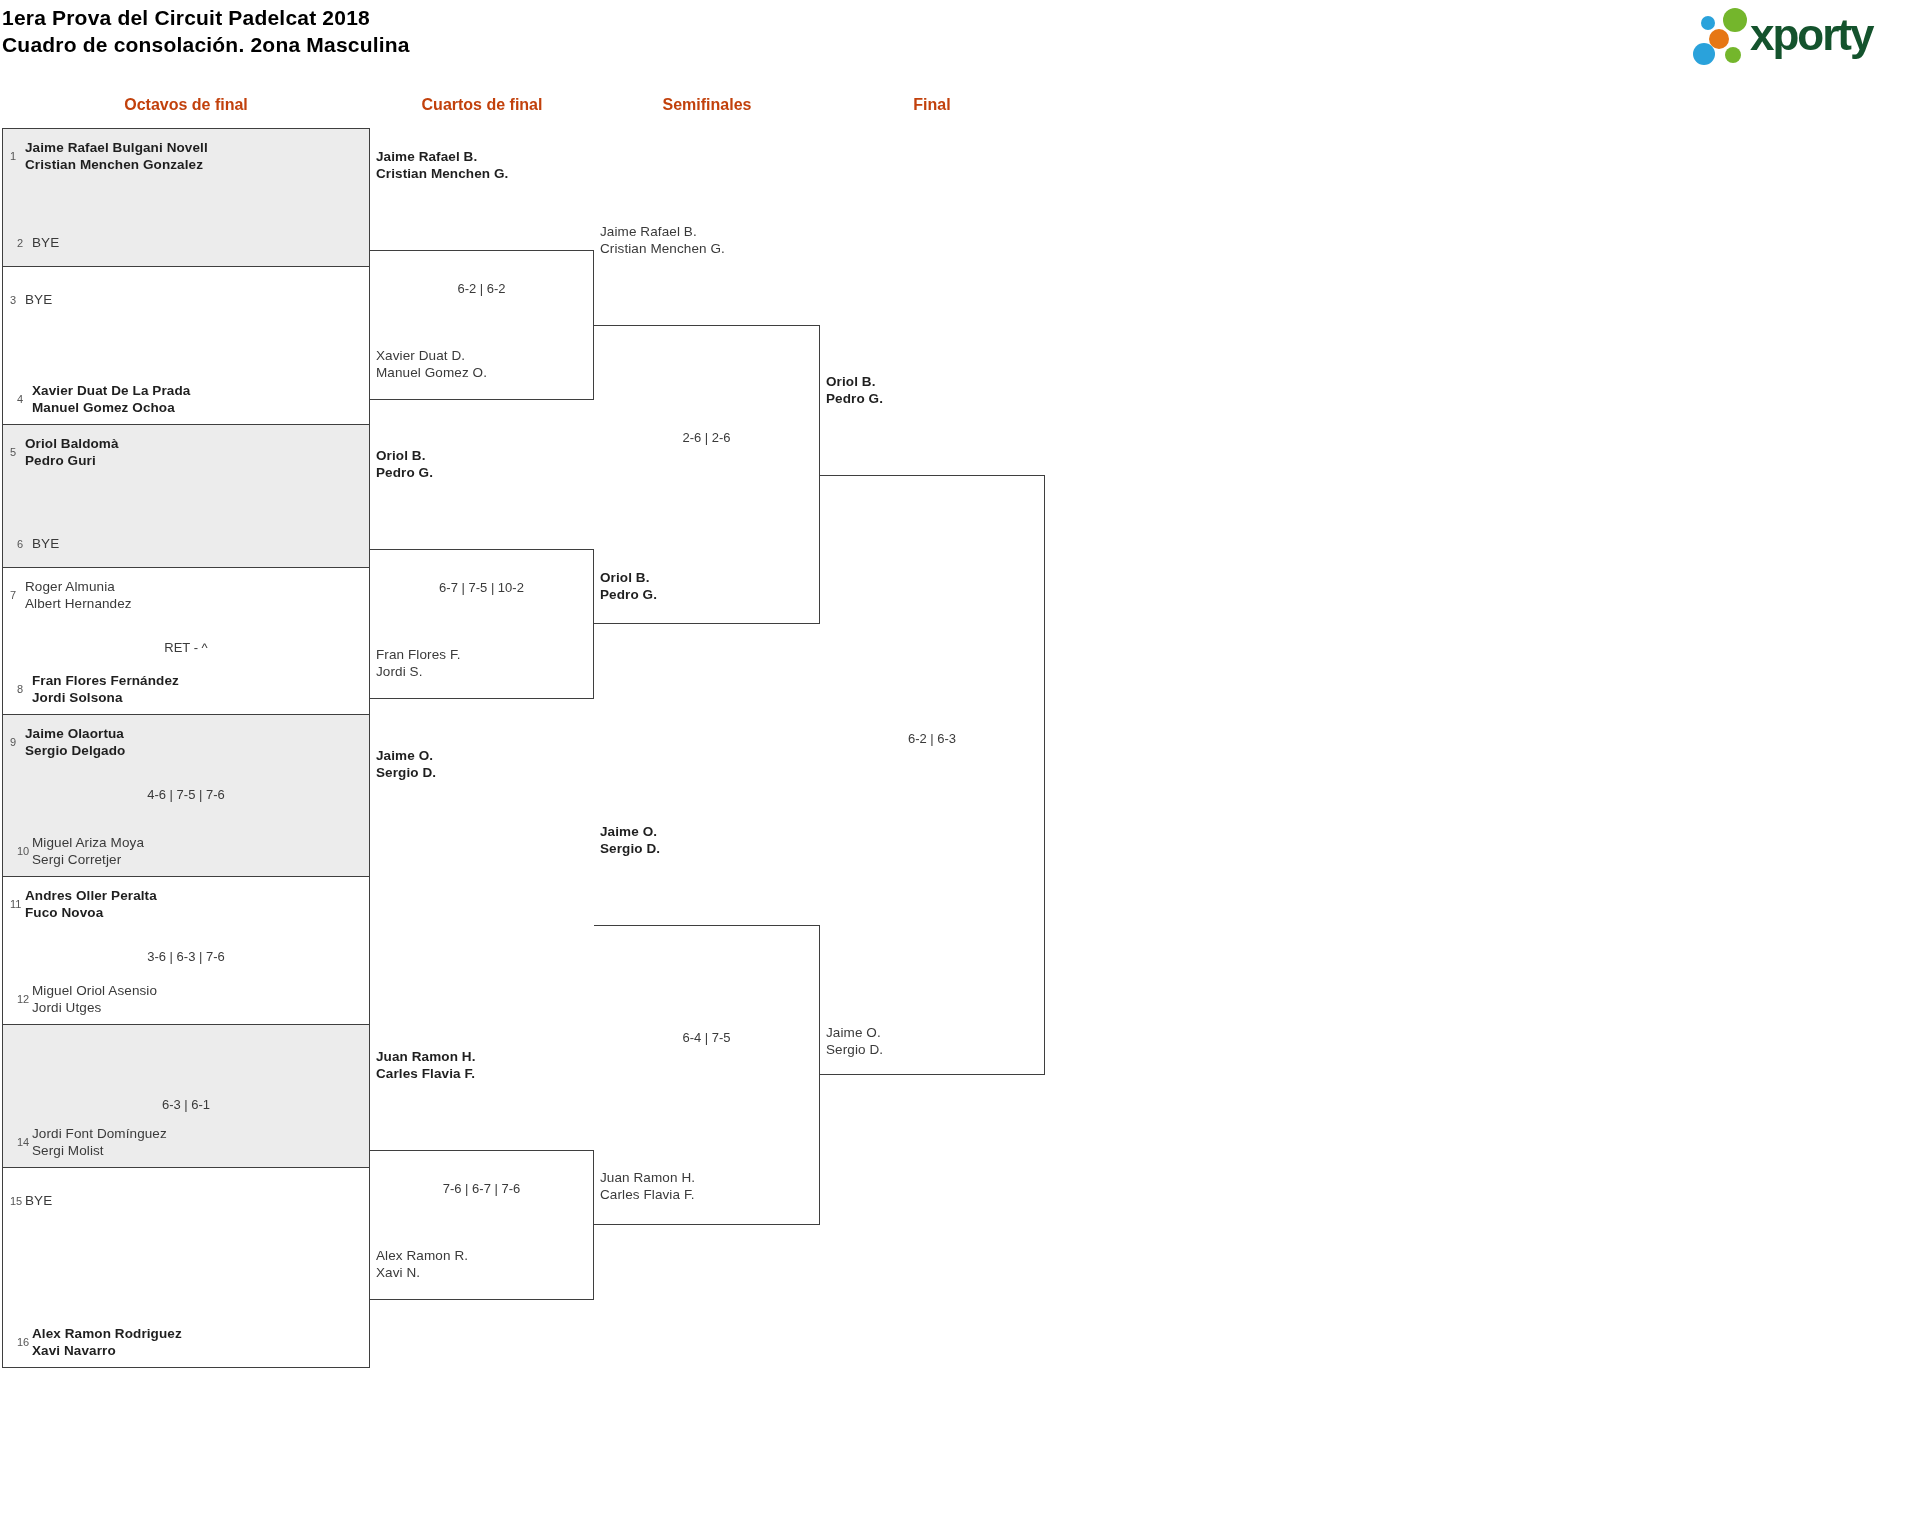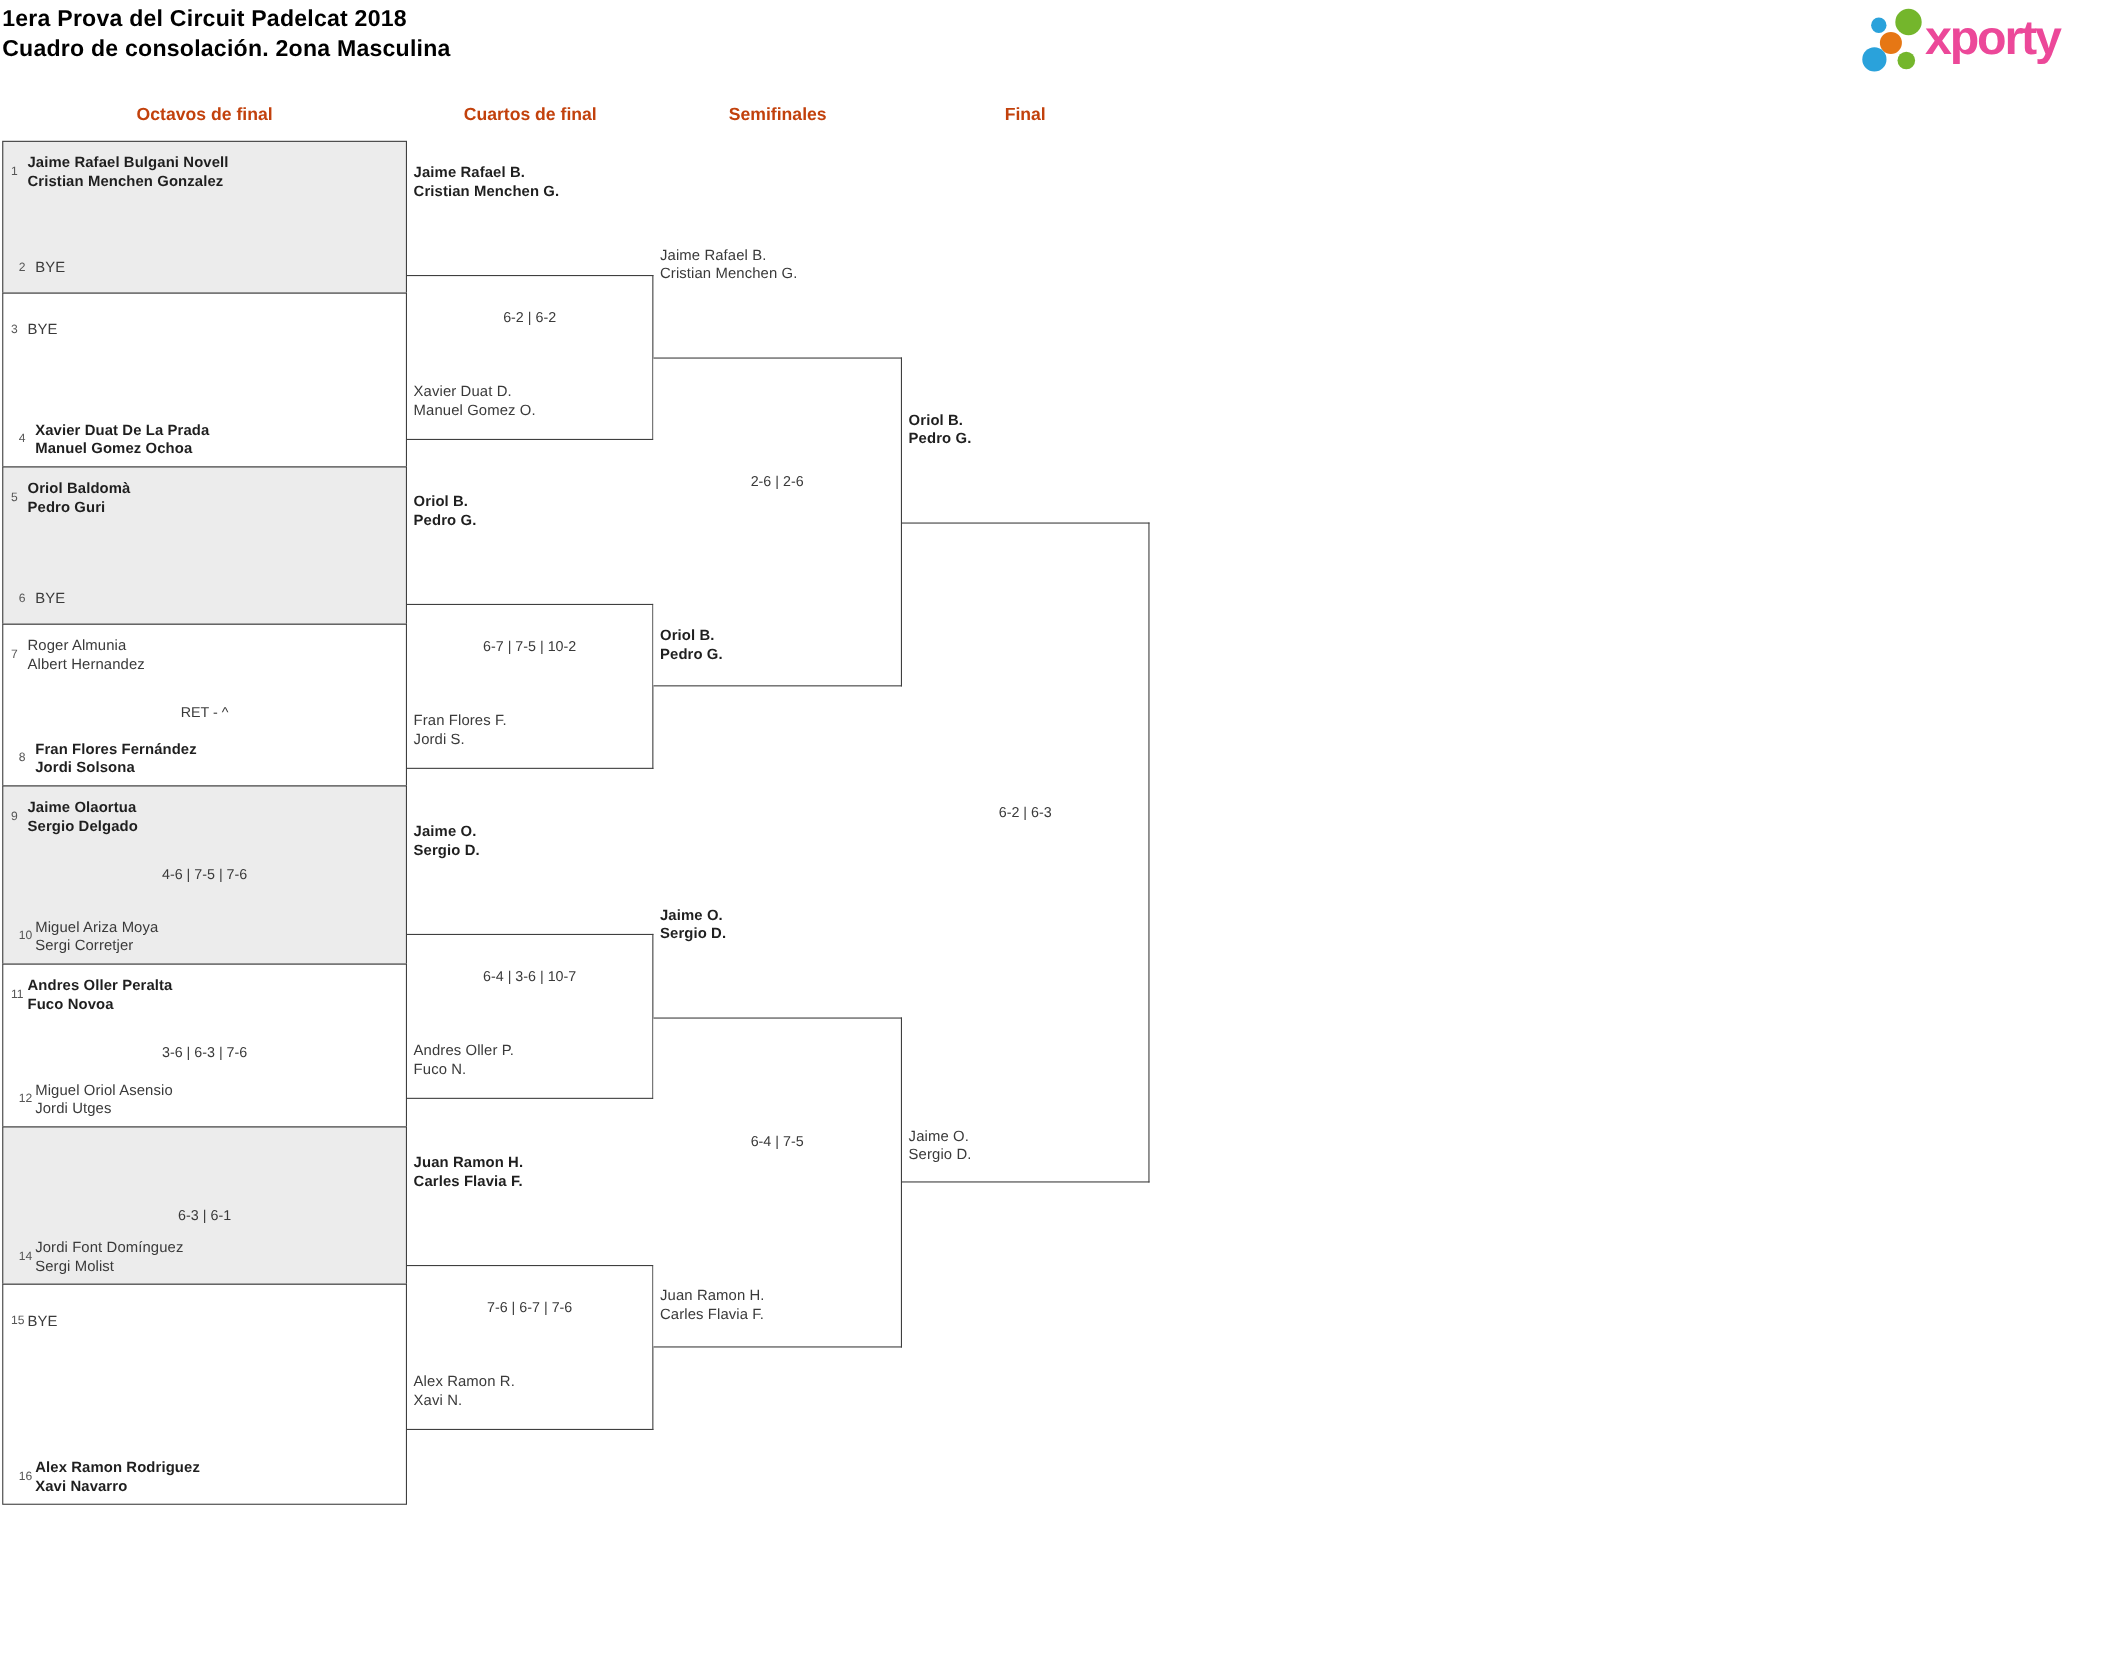--- a/index.html
+++ b/index.html
@@ -7,21 +7,21 @@
     position:relative; width:1920px; height:1525px; overflow:hidden;
     font-family:"Liberation Sans","DejaVu Sans",sans-serif; color:#2e2e2e; background:#fff;
   }
   .title { position:absolute; left:2px; top:4px; }
   .title div { font-size:21px; line-height:27px; font-weight:bold; color:#000000; letter-spacing:.2px; }
 
   
   .logo { position:absolute; left:1688px; top:6px; width:228px; height:72px; }
   .dot { position:absolute; border-radius:50%; }
   .logo-text { position:absolute; left:62px; top:4px; font-size:44px; font-weight:800;
-               letter-spacing:-2px; color:#ec4899; }
+               letter-spacing:-2px; color:#14532d; }
 
   .colhead { position:absolute; top:96px; width:300px; text-align:center;
              font-size:16px; font-weight:bold; color:#c2410c; }
 
   .box { position:absolute; border:1px solid #3f3f3f; box-sizing:border-box; background:#fff; }
   .box.noleft { border-left:none;margin-top:48px; }
   .bg-gray { background:#ececec; }
   .r16box { left:2px; width:368px; }
   .qfbox  { left:370px; width:224px; height:150px; }
   .sfbox  { left:594px; width:226px; }
@@ -221,27 +221,20 @@
     <div class="names inbox" style="top:96px">
       <span class="nl">Fran Flores F.</span>
       <span class="nl">Jordi S.</span>
     </div>
   </div>
 
   <div class="names winner above" style="left:376px;top:747px">
     <span class="nl">Jaime O.</span>
     <span class="nl">Sergio D.</span>
   </div>
-  <div class="box qfbox noleft" style="top:801px">
-    <div class="score">6-4 | 3-6 | 10-7</div>
-    <div class="names inbox" style="top:96px">
-      <span class="nl">Andres Oller P.</span>
-      <span class="nl">Fuco N.</span>
-    </div>
-  </div>
 
   <div class="names winner above" style="left:376px;top:1048px">
     <span class="nl">Juan Ramon H.</span>
     <span class="nl">Carles Flavia F.</span>
   </div>
   <div class="box qfbox noleft" style="top:1102px">
     <div class="score">7-6 | 6-7 | 7-6</div>
     <div class="names inbox" style="top:96px">
       <span class="nl">Alex Ramon R.</span>
       <span class="nl">Xavi N.</span>

